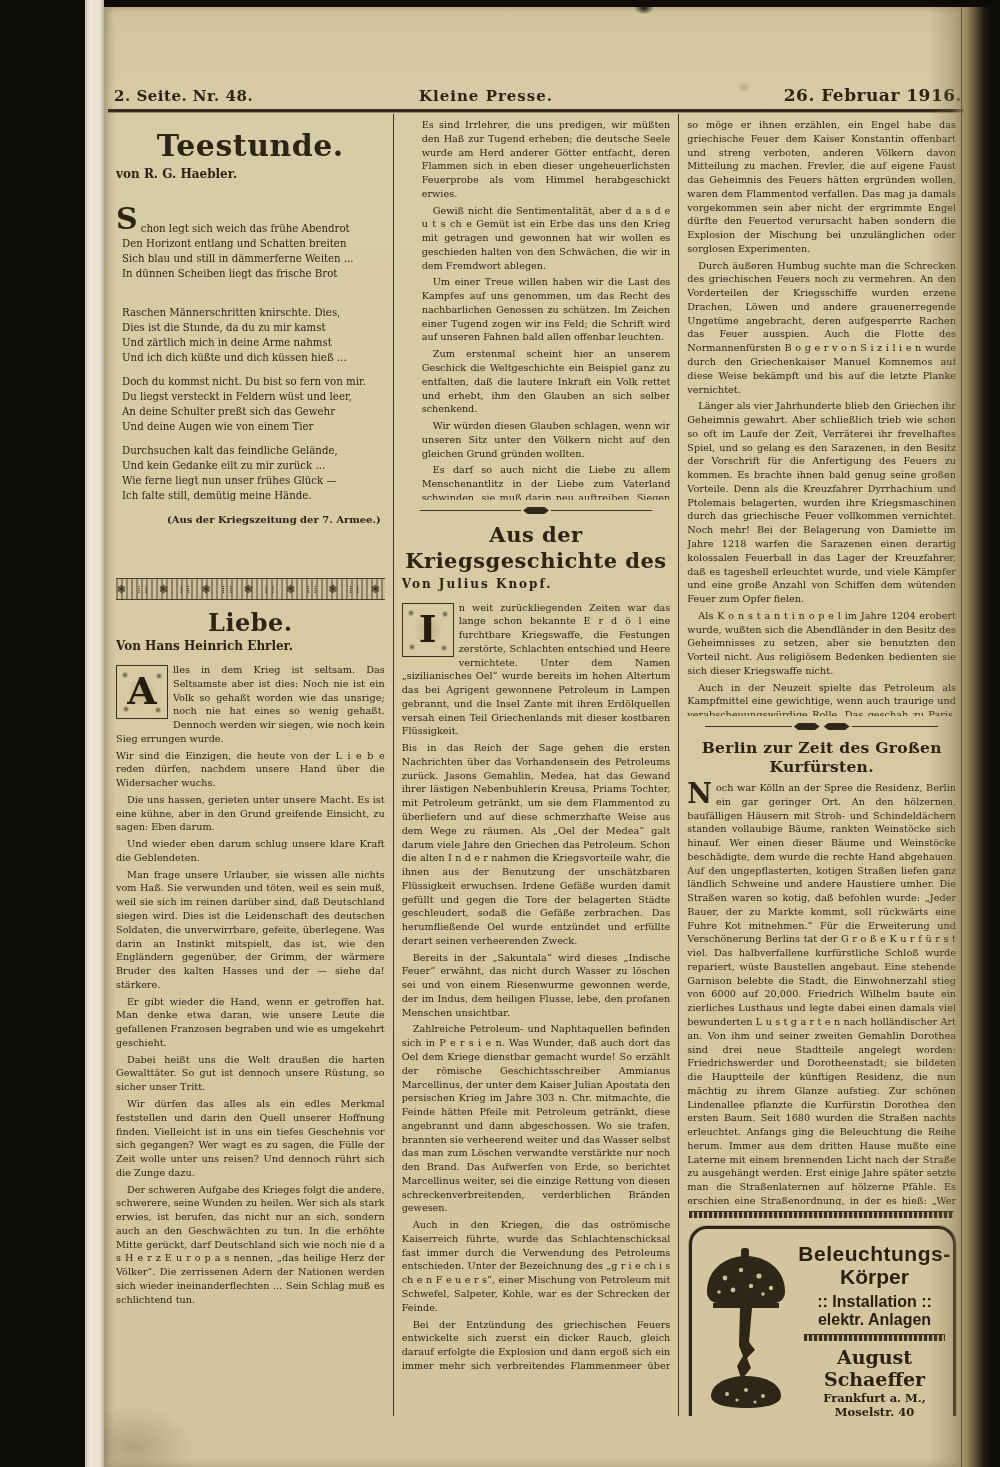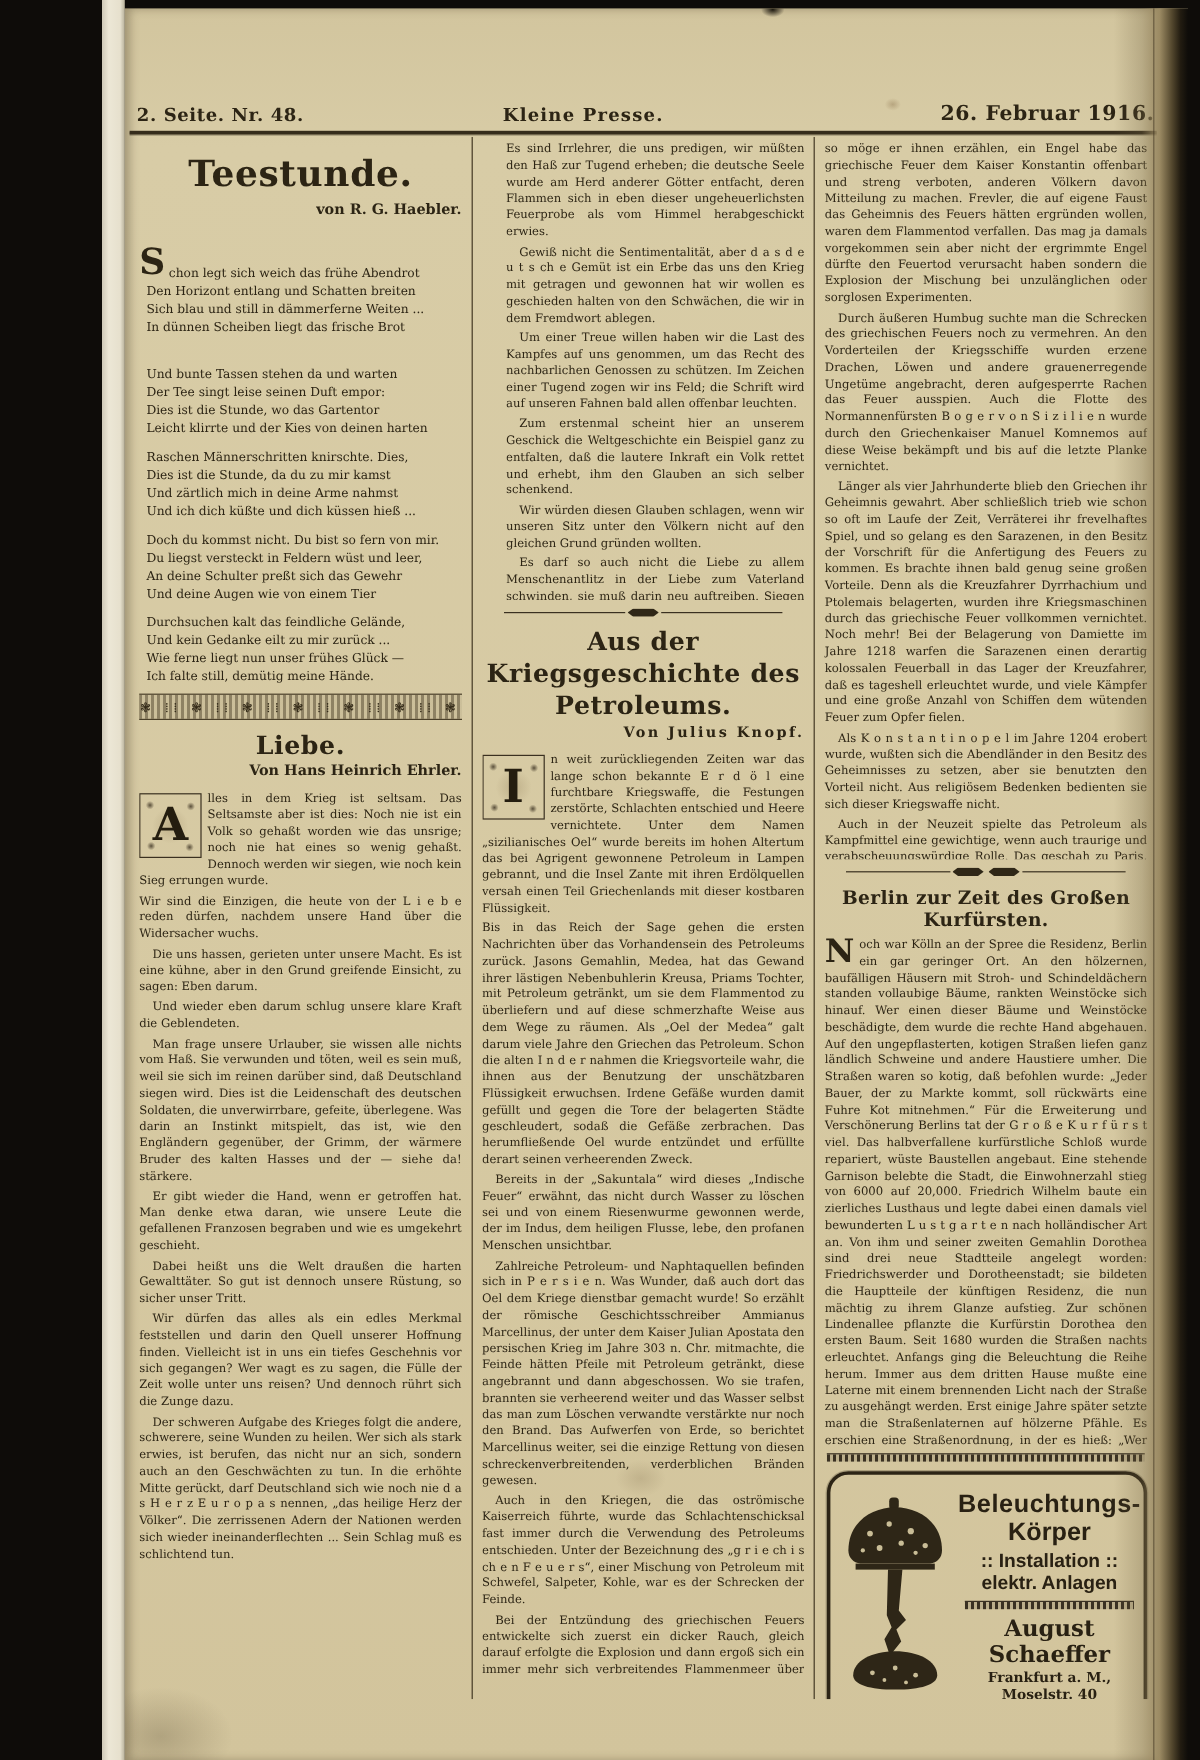--- a/index.html
+++ b/index.html
@@ -32,24 +32,24 @@
   .cols{display:flex;height:1302px;overflow:hidden;}
   .col{flex:1 1 0;padding:4px 8px 0 8px;overflow:hidden;}
   .col + .col{border-left:1.6px solid #44392404;border-left:1.6px solid #443924;}
 
   p{margin:0 0 3px 0;font-size:9.7px;line-height:1.42;text-align:justify;text-indent:11px;}
   .block p:first-child{text-indent:0;}
   .clip{overflow:hidden;}
 
   .art-title{font-weight:bold;text-align:center;letter-spacing:.5px;}
   .t-poem{font-size:30px;margin:10px 0 4px;}
-  .t-liebe{font-size:21px;margin:4px 0 2px;}
+  .t-liebe{font-size:24px;margin:4px 0 2px;}
   .t-petro{font-size:21px;line-height:1.25;margin:6px 0 2px;}
   .t-berlin{font-size:15.5px;margin:4px 0 5px;letter-spacing:.3px;}
-  .byline{text-align:right;font-weight:bold;font-size:12px;margin:0 0 10px;}
+  .byline{text-align:left;font-weight:bold;font-size:12px;margin:0 0 10px;}
   .byline-sp{letter-spacing:2px;}
 
   .poem{font-size:10.2px;line-height:15px;margin-left:6px;}
   .poem-line{white-space:pre-line;}
   .stanza{margin-bottom:9px;white-space:pre-line;}
   .poem-drop{float:left;font-size:30px;line-height:26px;font-weight:bold;margin:0 3px 0 -6px;}
   .poem-credit{text-align:right;font-size:10px;font-weight:bold;margin:2px 4px 8px 0;}
 
   .ornament{height:20px;margin:2px 0 8px;display:flex;align-items:center;justify-content:center;
        background:repeating-linear-gradient(90deg, rgba(70,58,36,.5) 0 2px, rgba(70,58,36,.08) 2px 5px);
@@ -106,24 +106,20 @@
       <div class="col">
         <div class="clip" style="height:458px;">
           <div class="art-title t-poem">Teestunde.</div>
           <div class="byline">von R. G. Haebler.</div>
           <div class="poem">
             <div class="stanza">
               <span class="poem-drop">S</span>
               <div><div class="poem-line">chon legt sich weich das frühe Abendrot</div><div class="poem-line">Den Horizont entlang und Schatten breiten</div><div class="poem-line">Sich blau und still in dämmerferne Weiten ...</div><div class="poem-line">In dünnen Scheiben liegt das frische Brot</div></div>
             </div>
             <div>
-                <div class="stanza">Und bunte Tassen stehen da und warten
-Der Tee singt leise seinen Duft empor:
-Dies ist die Stunde, wo das Gartentor
-Leicht klirrte und der Kies von deinen harten</div>
                 <div class="stanza">Raschen Männerschritten knirschte.  Dies,
 Dies ist die Stunde, da du zu mir kamst
 Und zärtlich mich in deine Arme nahmst
 Und ich dich küßte und dich küssen hieß ...</div>
                 <div class="stanza">Doch du kommst nicht.  Du bist so fern von mir.
 Du liegst versteckt in Feldern wüst und leer,
 An deine Schulter preßt sich das Gewehr
 Und deine Augen wie von einem Tier</div>
                 <div class="stanza">Durchsuchen kalt das feindliche Gelände,
 Und kein Gedanke eilt zu mir zurück ...
@@ -167,21 +163,20 @@
         </div>
 
         <div class="divider">
           <div class="bar"></div>
             <div class="gem"></div>
             <div class="bar"></div>
         </div>
 
         <div class="art-title t-petro">
           <div>Aus der Kriegsgeschichte des</div>
-          <div>Petroleums.</div>
         </div>
         <div class="byline byline-sp">Von Julius Knopf.</div>
         <div class="block clip" style="height:770px;">
           <p><span class="drop-ornate">I</span><span>n weit zurückliegenden Zeiten war das lange schon bekannte E r d ö l eine furchtbare Kriegswaffe, die Festungen zerstörte, Schlachten entschied und Heere vernichtete.  Unter dem Namen „sizilianisches Oel“ wurde bereits im hohen Altertum das bei Agrigent gewonnene Petroleum in Lampen gebrannt, und die Insel Zante mit ihren Erdölquellen versah einen Teil Griechenlands mit dieser kostbaren Flüssigkeit.</span></p>
           <div>
               <p>Bis in das Reich der Sage gehen die ersten Nachrichten über das Vorhandensein des Petroleums zurück.  Jasons Gemahlin, Medea, hat das Gewand ihrer lästigen Nebenbuhlerin Kreusa, Priams Tochter, mit Petroleum getränkt, um sie dem Flammentod zu überliefern und auf diese schmerzhafte Weise aus dem Wege zu räumen.  Als „Oel der Medea“ galt darum viele Jahre den Griechen das Petroleum.  Schon die alten I n d e r nahmen die Kriegsvorteile wahr, die ihnen aus der Benutzung der unschätzbaren Flüssigkeit erwuchsen.  Irdene Gefäße wurden damit gefüllt und gegen die Tore der belagerten Städte geschleudert, sodaß die Gefäße zerbrachen.  Das herumfließende Oel wurde entzündet und erfüllte derart seinen verheerenden Zweck.</p>
               <p>Bereits in der „Sakuntala“ wird dieses „Indische Feuer“ erwähnt, das nicht durch Wasser zu löschen sei und von einem Riesenwurme gewonnen werde, der im Indus, dem heiligen Flusse, lebe, den profanen Menschen unsichtbar.</p>
               <p>Zahlreiche Petroleum- und Naphtaquellen befinden sich in P e r s i e n.  Was Wunder, daß auch dort das Oel dem Kriege dienstbar gemacht wurde!  So erzählt der römische Geschichtsschreiber Ammianus Marcellinus, der unter dem Kaiser Julian Apostata den persischen Krieg im Jahre 303 n. Chr. mitmachte, die Feinde hätten Pfeile mit Petroleum getränkt, diese angebrannt und dann abgeschossen.  Wo sie trafen, brannten sie verheerend weiter und das Wasser selbst das man zum Löschen verwandte verstärkte nur noch den Brand.  Das Aufwerfen von Erde, so berichtet Marcellinus weiter, sei die einzige Rettung von diesen schreckenverbreitenden, verderblichen Bränden gewesen.</p>
               <p>Auch in den Kriegen, die das oströmische Kaiserreich führte, wurde das Schlachtenschicksal fast immer durch die Verwendung des Petroleums entschieden.  Unter der Bezeichnung des „g r i e ch i s ch e n  F e u e r s“, einer Mischung von Petroleum mit Schwefel, Salpeter, Kohle, war es der Schrecken der Feinde.</p>
               <p>Bei der Entzündung des griechischen Feuers entwickelte sich zuerst ein dicker Rauch, gleich darauf erfolgte die Explosion und dann ergoß sich ein immer mehr sich verbreitendes Flammenmeer über den Feind, der widerstandslos dem Feuer preisgegeben war.  So hat Kaiser Leo drei sarazenische Flotten, von denen die größte eine Stärke von nicht weniger als 1800 Schiffen besaßen, durch griechisches Feuer vernichtet. Und Marcus Graecius, der ein dickes Buch über die „Kriegsfeuer zum Verbrennen der Feinde“ geschrieben hat, berichtet von den verschiedenen Formen, in denen das griechische Feuer verwandt wurde.  Man schleuderte es als kugelförmige Masse aus eisernen Röhren, warf es als brennende Flüssigkeit in Töpfen auf die feindlichen Schiffe, tränkte Pfeile und Wurfspieße damit und verfertigte schließlich Hohlkugeln, die man füllte und durch Schleudermaschinen gegen die Befestigungen und Schiffe abschnellte.</p>

